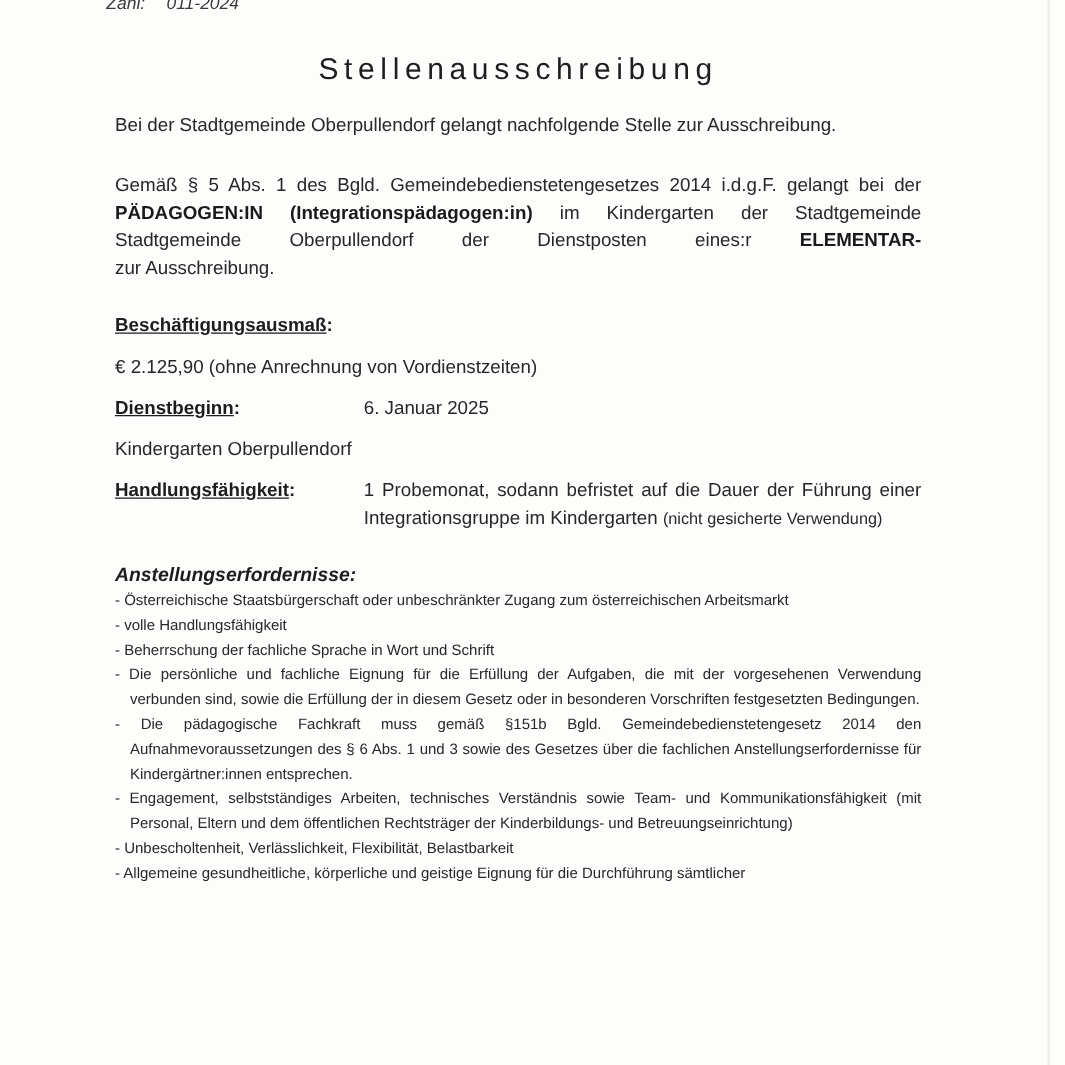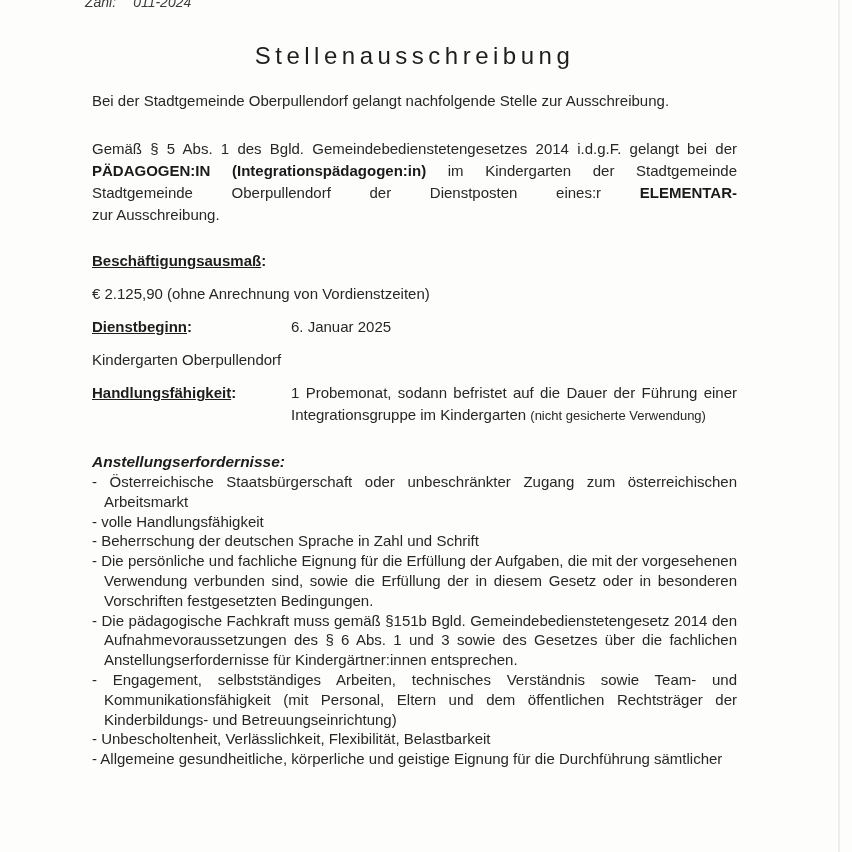--- a/index.html
+++ b/index.html
@@ -20,21 +20,21 @@
   .b{font-weight:700;color:#1a1a1a;}
   .details{margin-top:24px;}
   .detail-row{display:flex;margin-bottom:11px;font-size:15px;line-height:22px;}
   .dlabel{width:199px;flex:none;font-weight:700;color:#1d1d1d;}
   .dlabel .u{text-decoration:underline;}
   .dvalue{flex:1;min-width:0;}
   .vblock{white-space:nowrap;}
   .vblock.wrapjust{white-space:normal;text-align:justify;}
   .sm{font-size:13px;}
   .req-head{margin-top:24px;font-size:15.5px;line-height:21px;font-weight:700;font-style:italic;color:#1d1d1d;}
-  .req-list{font-size:15px;line-height:19.8px;}
+  .req-list{font-size:12px;line-height:19.8px;}
   .req-item{padding-left:12px;text-indent:-12px;text-align:justify;}
 </style>
 </head>
 <body>
 
 <div class="scan-line"></div>
 
 <div class="content">
 
   <div class="ref">
@@ -78,21 +78,21 @@
           <div class="vblock wrapjust"><span>1 Probemonat, sodann befristet auf die Dauer der Führung einer Integrationsgruppe im Kindergarten </span><span class="sm">(nicht gesicherte Verwendung)</span></div>
         </div>
       </div>
     </div>
 
   <div class="req-head">Anstellungserfordernisse:</div>
 
   <div class="req-list">
       <div class="req-item">- Österreichische Staatsbürgerschaft oder unbeschränkter Zugang zum österreichischen Arbeitsmarkt</div>
       <div class="req-item">- volle Handlungsfähigkeit</div>
-      <div class="req-item">- Beherrschung der deutschen Sprache in Zahl und Schrift</div>
+      <div class="req-item">- Beherrschung der fachliche Sprache in Wort und Schrift</div>
       <div class="req-item">- Die persönliche und fachliche Eignung für die Erfüllung der Aufgaben, die mit der vorgesehenen Verwendung verbunden sind, sowie die Erfüllung der in diesem Gesetz oder in besonderen Vorschriften festgesetzten Bedingungen.</div>
       <div class="req-item">- Die pädagogische Fachkraft muss gemäß §151b Bgld. Gemeindebedienstetengesetz 2014 den Aufnahmevoraussetzungen des § 6 Abs. 1 und 3 sowie des Gesetzes über die fachlichen Anstellungserfordernisse für Kindergärtner:innen entsprechen.</div>
       <div class="req-item">- Engagement, selbstständiges Arbeiten, technisches Verständnis sowie Team- und Kommunikationsfähigkeit (mit Personal, Eltern und dem öffentlichen Rechtsträger der Kinderbildungs- und Betreuungseinrichtung)</div>
       <div class="req-item">- Unbescholtenheit, Verlässlichkeit, Flexibilität, Belastbarkeit</div>
       <div class="req-item">- Allgemeine gesundheitliche, körperliche und geistige Eignung für die Durchführung sämtlicher</div>
     </div>
 
 </div>
 
 </body></html>

